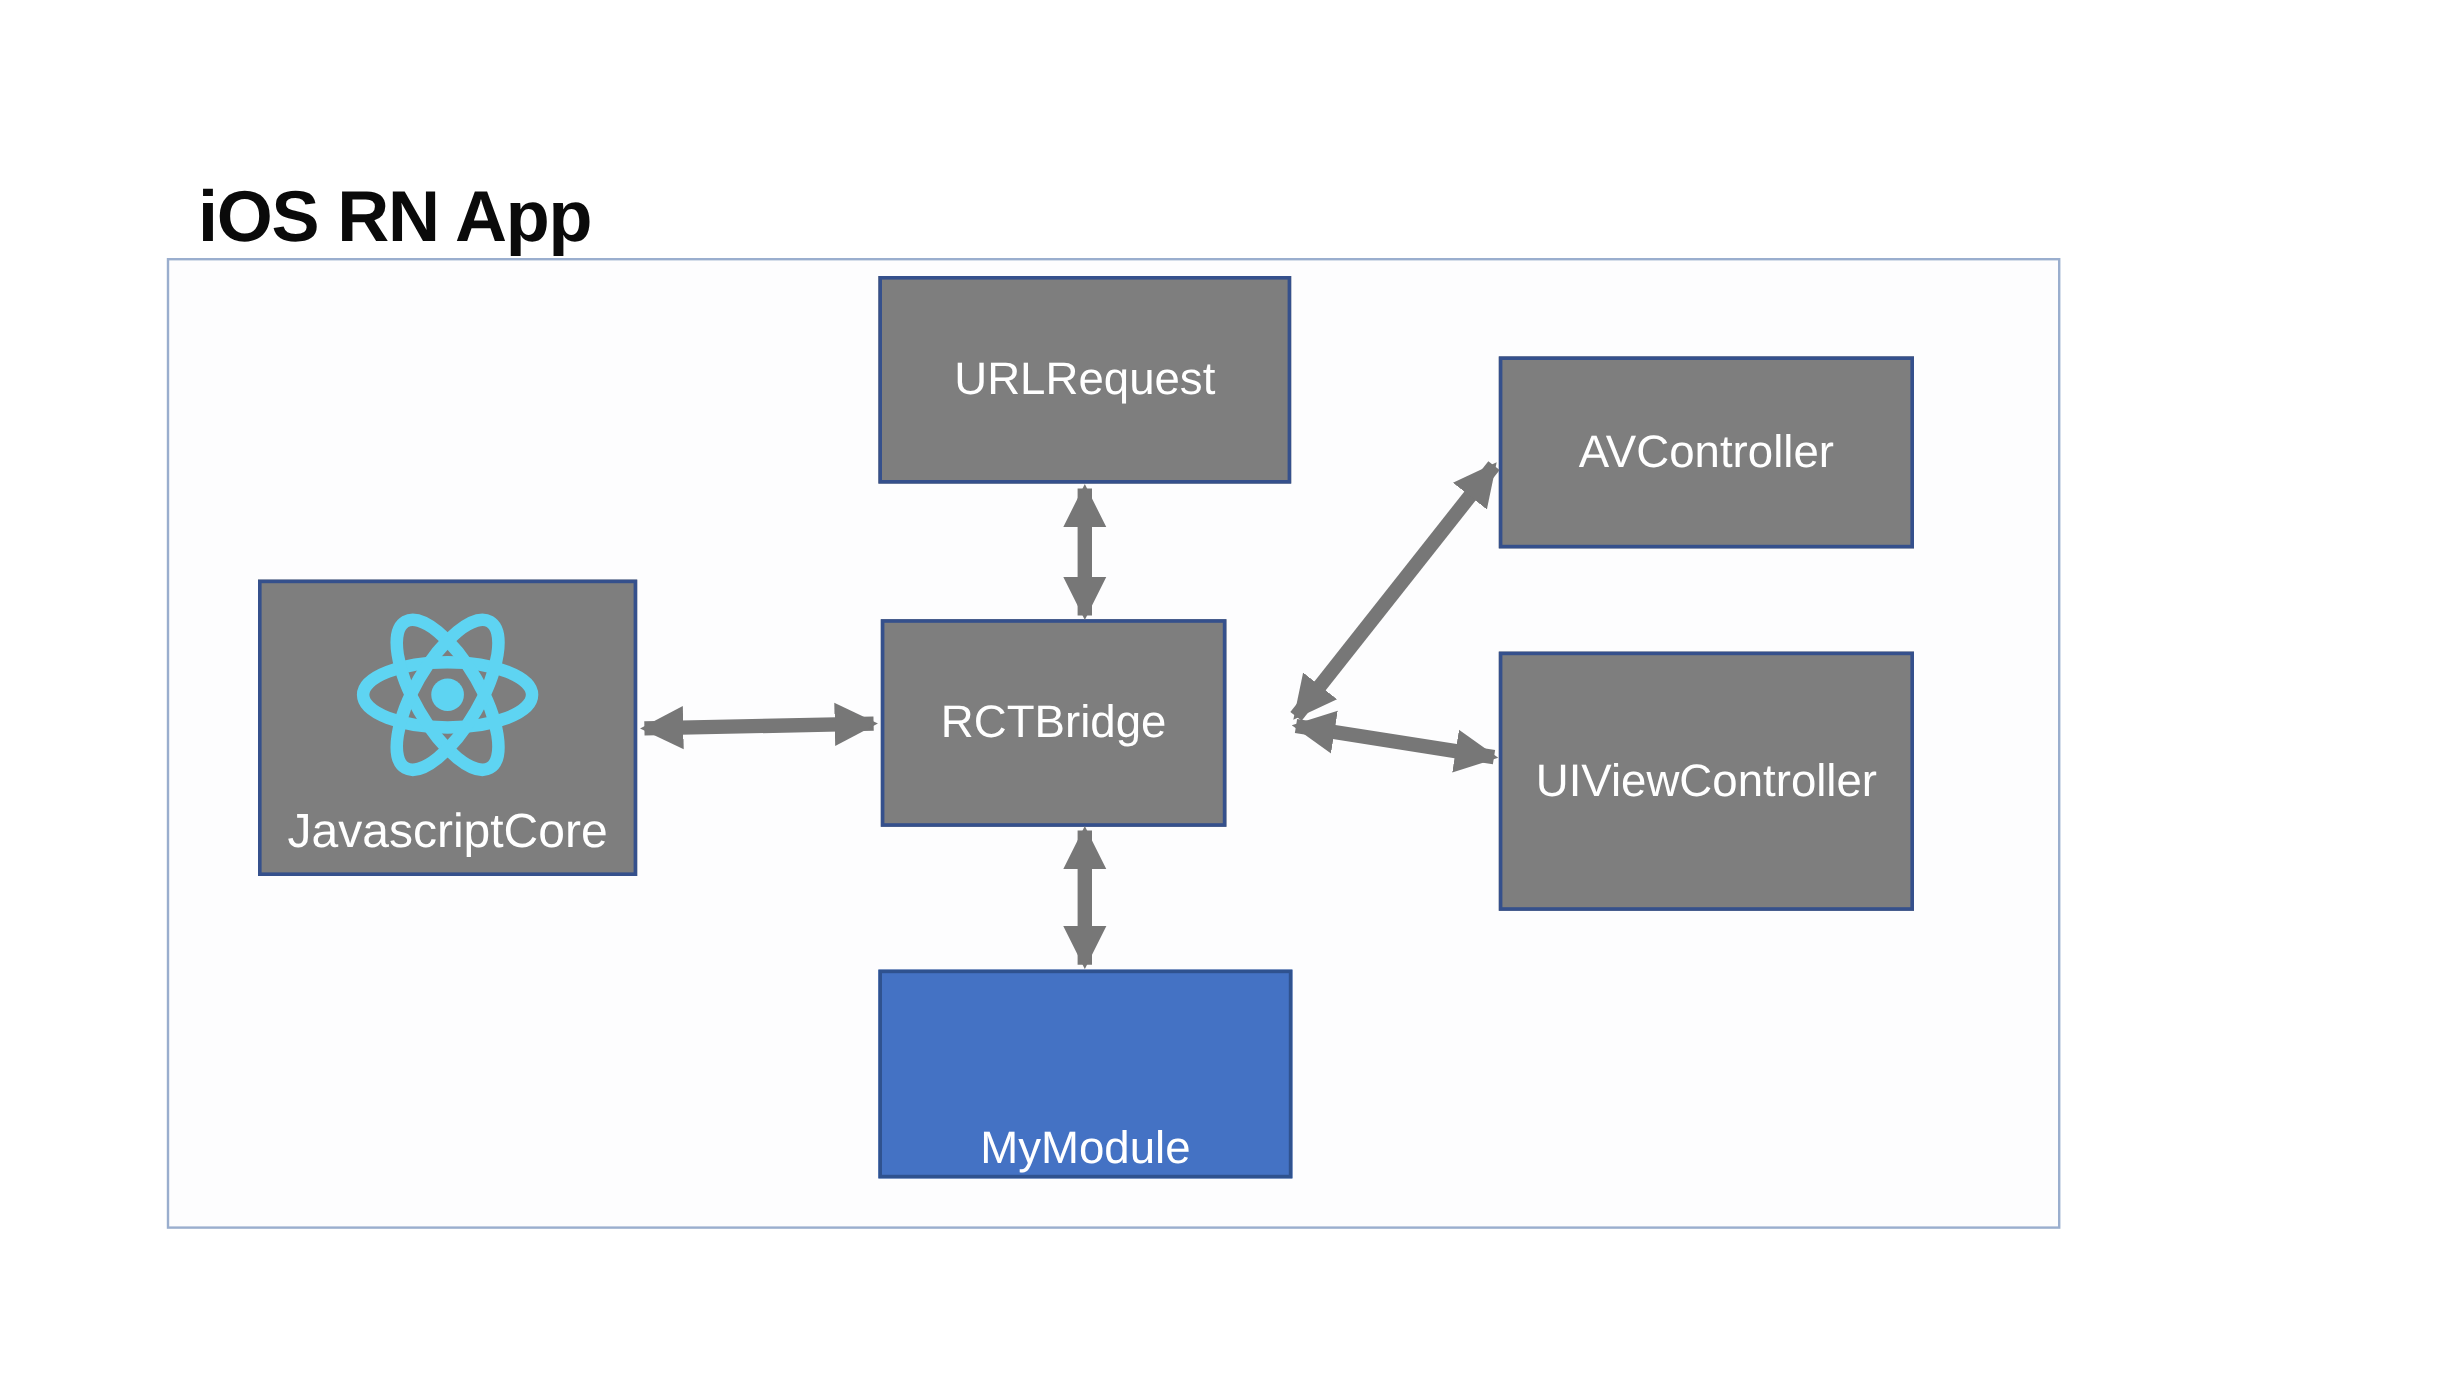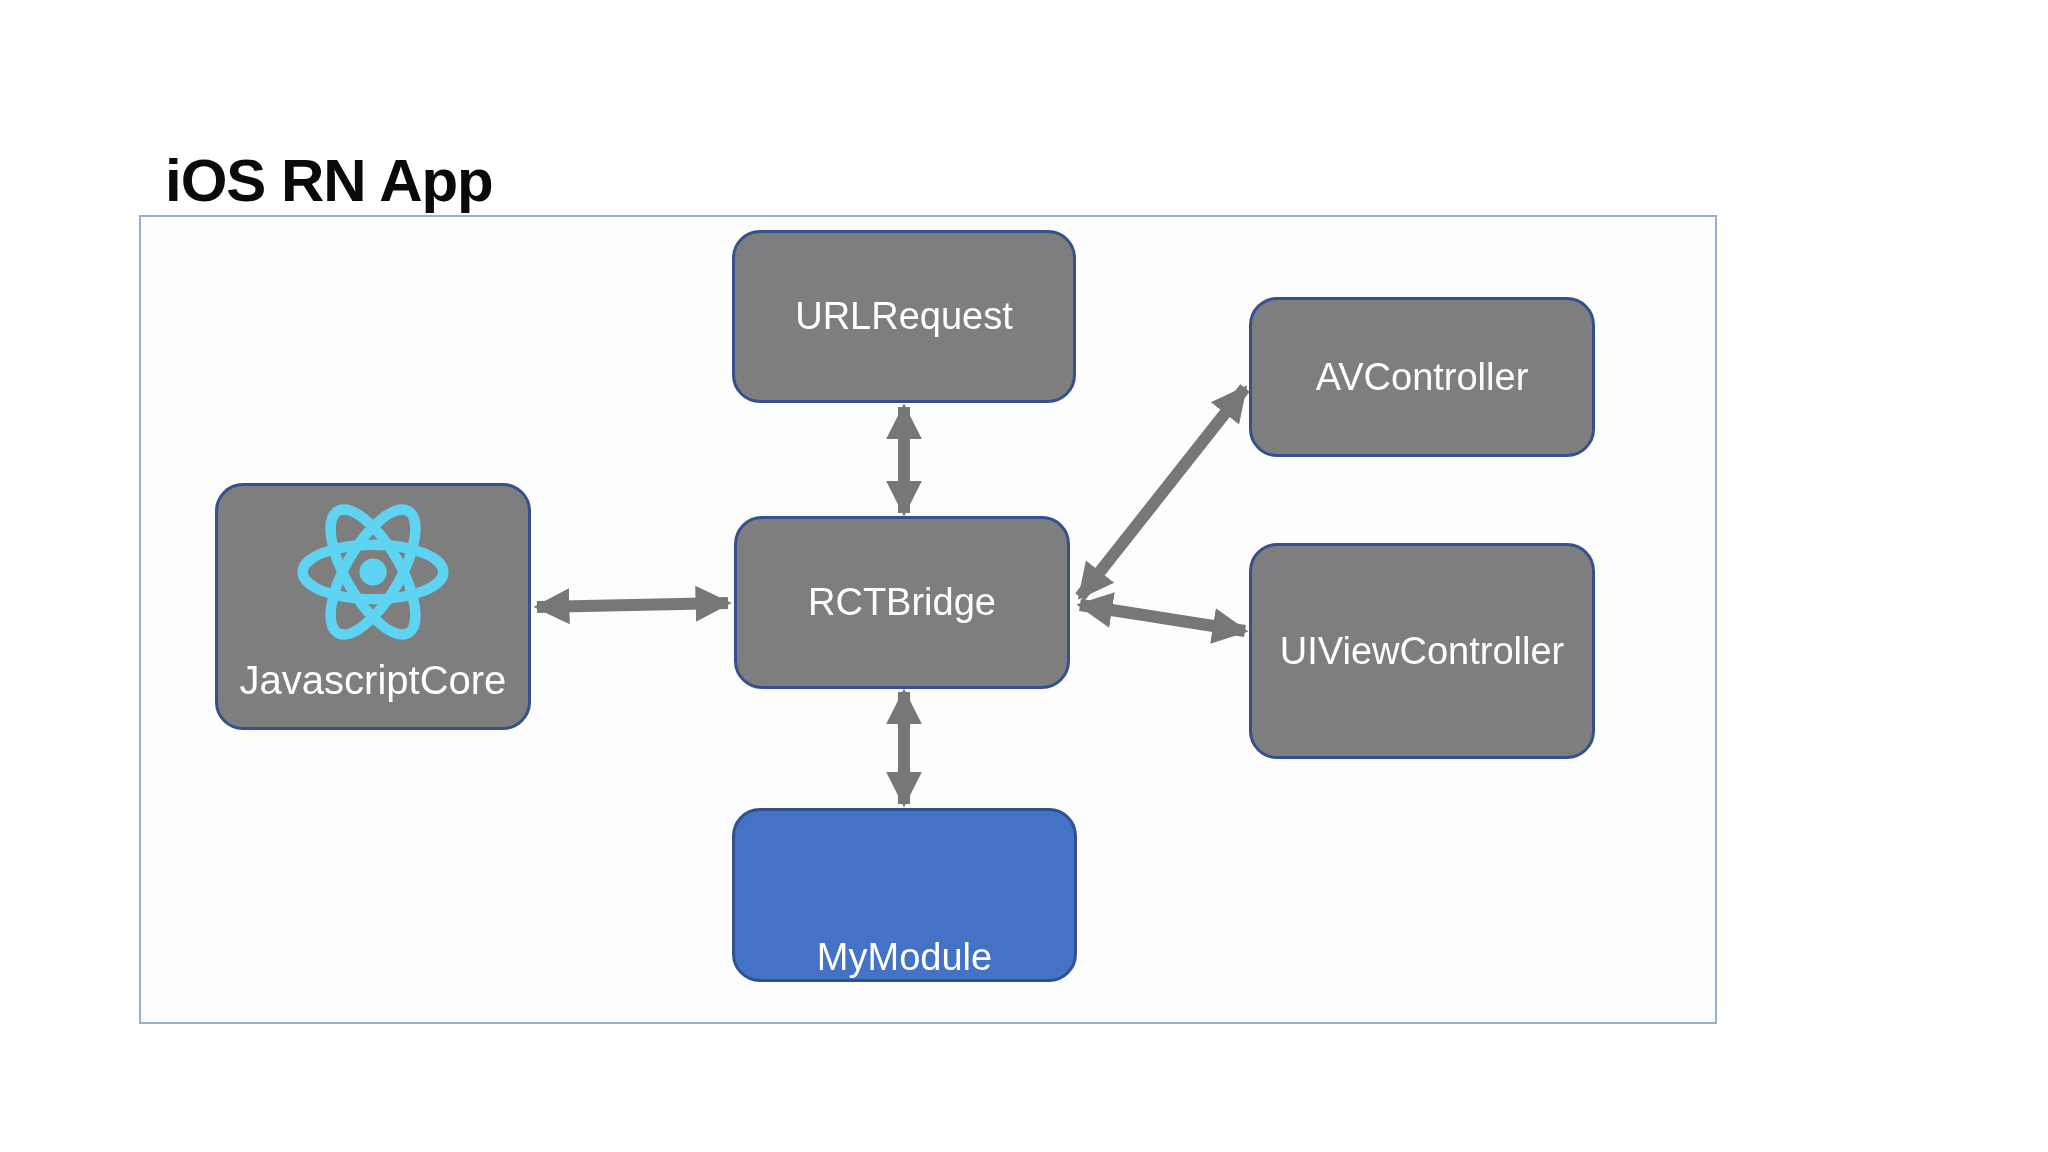--- a/index.html
+++ b/index.html
@@ -43,45 +43,44 @@
   }
   .node {
     position: absolute;
     box-sizing: border-box;
     display: flex;
     align-items: center;
     justify-content: center;
     color: #ffffff;
     font-size: 38px;
     z-index: 3;
-    border-radius: 28px;
   }
   .node-gray {
     background: #7e7e7e;
     border: 3px solid #35508c;
   }
   .node-blue {
     background: #4472c4;
     border: 3px solid #2f528f;
     align-items: flex-end;
   }
   .node-label {
     white-space: nowrap;
   }
   #node-urlrequest      { left: 732px;  top: 230px; width: 344px; height: 173px; }
-  #node-rctbridge       { left: 734px;  top: 516px; width: 336px; height: 173px; }
+  #node-rctbridge       { left: 734px;  top: 516px; width: 288px; height: 173px; }
   #node-mymodule        { left: 732px;  top: 808px; width: 345px; height: 174px; }
   #node-avcontroller    { left: 1249px; top: 297px; width: 346px; height: 160px; }
   #node-uiviewcontroller{ left: 1249px; top: 543px; width: 346px; height: 216px; }
   #node-javascriptcore  {
     left: 215px; top: 483px; width: 316px; height: 247px;
     flex-direction: column;
     justify-content: flex-end;
     font-size: 40px;
-    padding-bottom: 24px;
+    padding-bottom: 11px;
   }
   #node-javascriptcore .logo-wrap {
     flex: 1;
     display: flex;
     align-items: center;
     justify-content: center;
     width: 100%;
   }
   .edges-layer {
     position: absolute;

